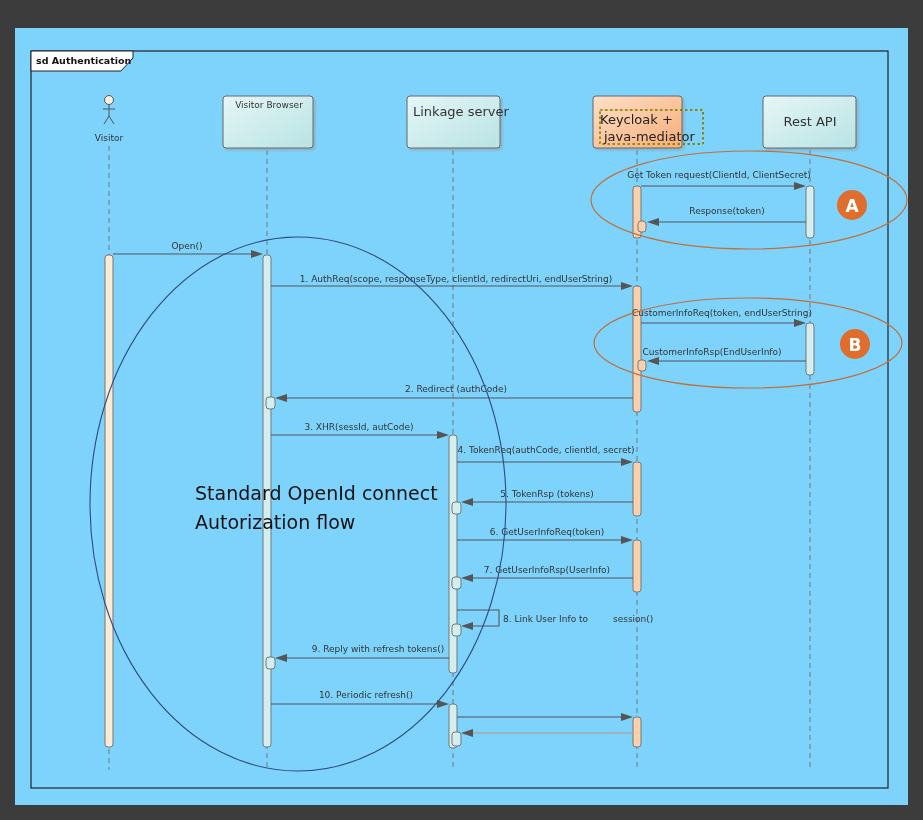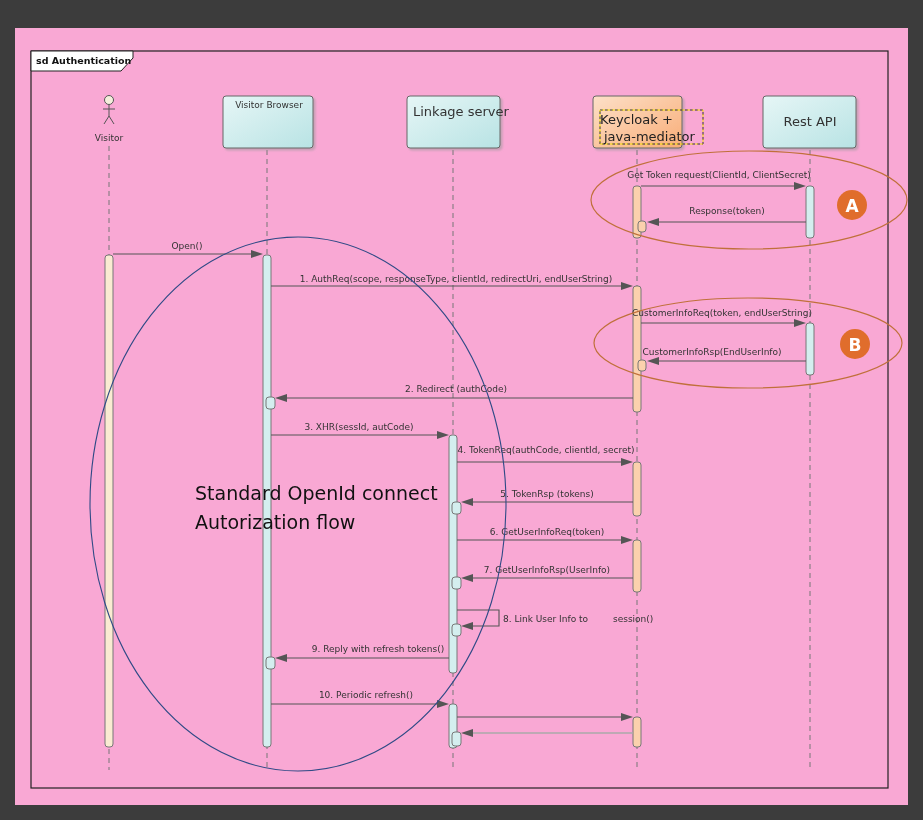--- a/index.html
+++ b/index.html
@@ -1,17 +1,17 @@
 <!DOCTYPE html>
 <html><head>
 <meta charset="utf-8">
 <style>
   html, body { margin: 0; padding: 0; }
   body { width: 923px; height: 820px; background: #3c3c3c; position: relative; overflow: hidden; font-family: "DejaVu Sans", sans-serif; }
-  #page { position: absolute; left: 15px; top: 28px; width: 893px; height: 777px; background: #f9a8d4; }
+  #page { position: absolute; left: 15px; top: 28px; width: 893px; height: 777px; background: #7dd3fc; }
   #diagram { position: absolute; left: 0; top: 0; }
   svg text { font-family: "DejaVu Sans", sans-serif; }
   .msg-label { font-size: 9px; fill: #333333; }
   .actor-label { font-size: 9px; fill: #333333; }
   .big-label { font-family: "DejaVu Sans", sans-serif; font-size: 19px; fill: #111111; }
 </style>
 </head>
 <body>
 
 <div id="page">

